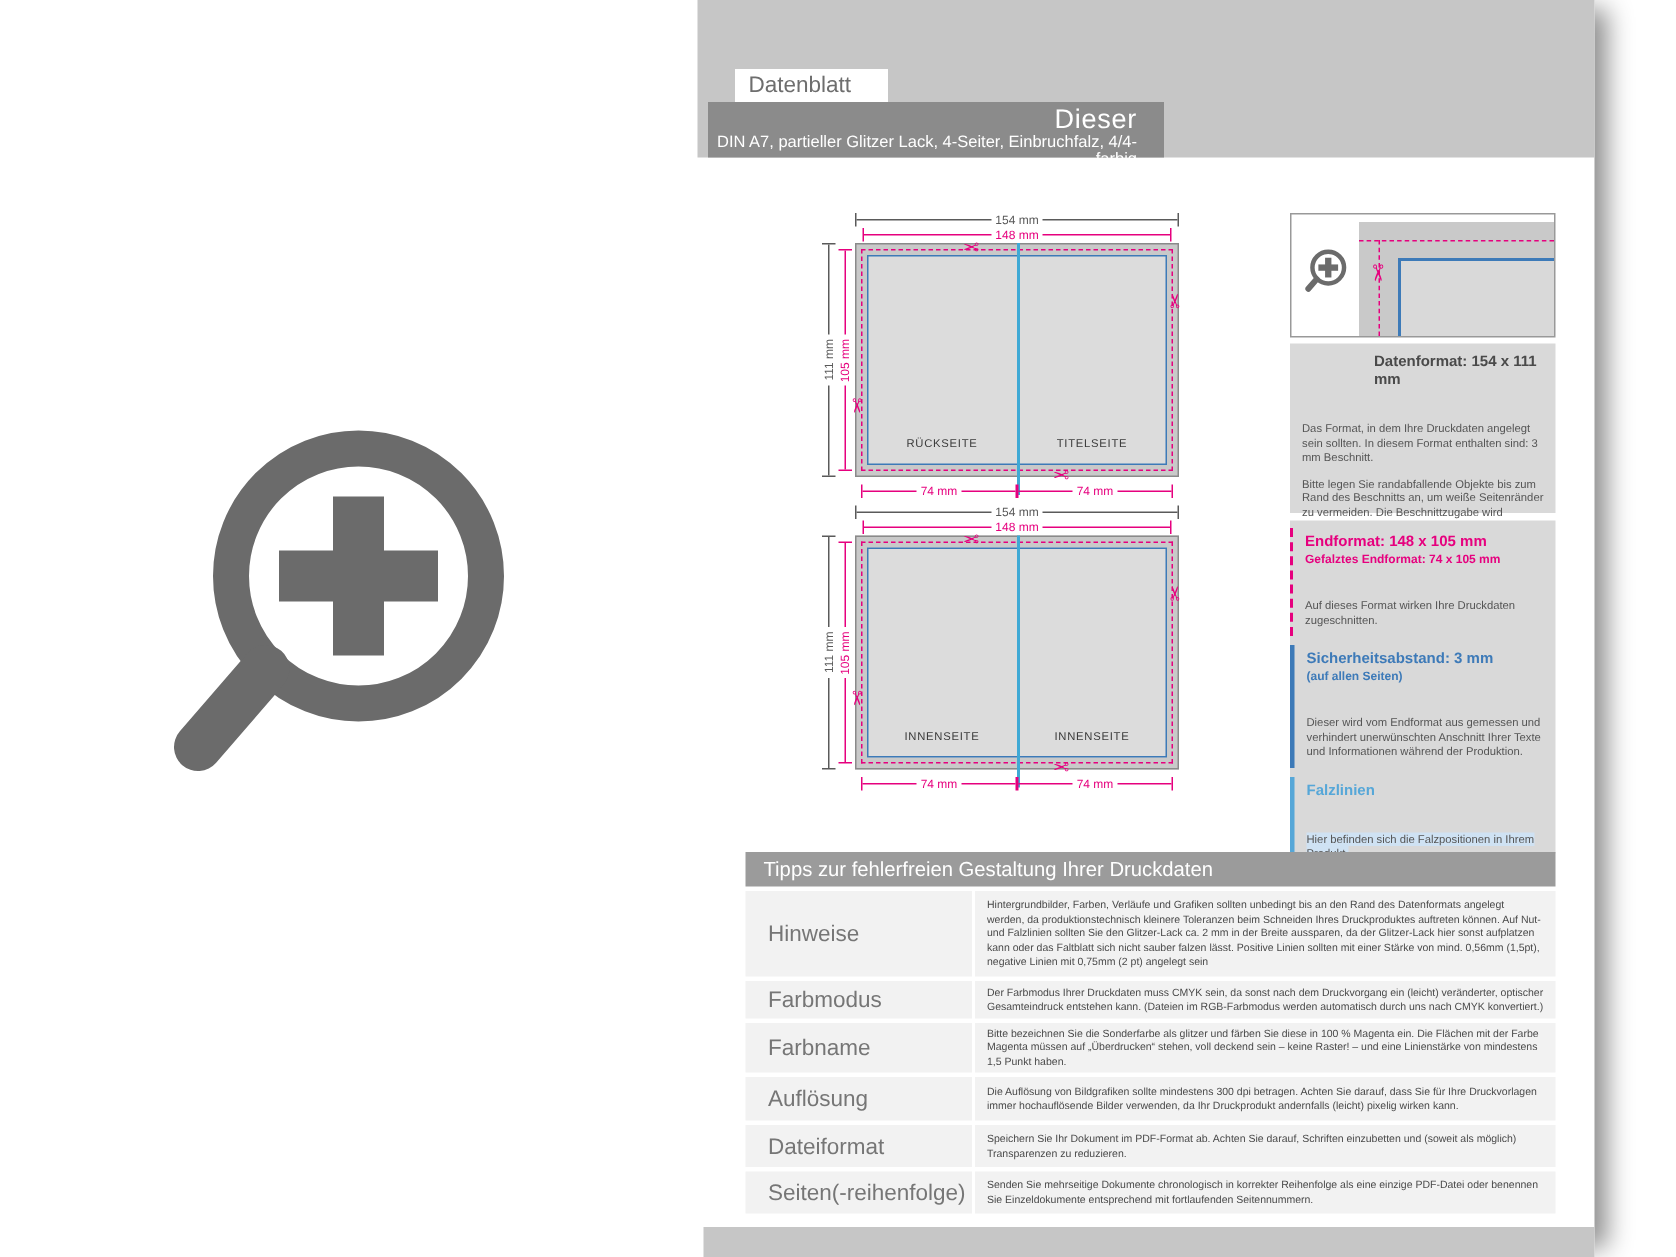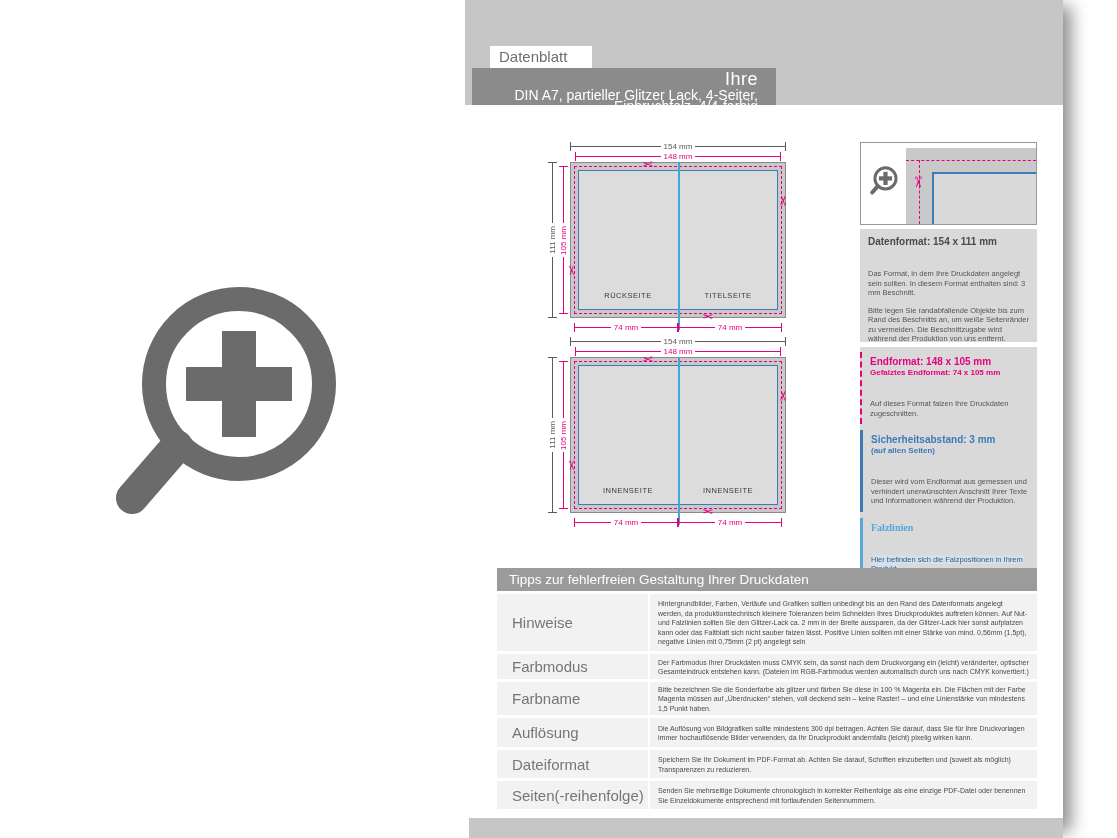--- a/index.html
+++ b/index.html
@@ -14,21 +14,21 @@
 
   
   .sheet{position:absolute;left:465px;top:0;width:598px;height:838px;background:#fff;
          box-shadow:14px 0 16px -6px rgba(0,0,0,.45);}
   .top-band{position:absolute;left:465px;top:0;width:598px;height:105px;background:var(--panel-gray);}
   .tab{position:absolute;left:490px;top:46px;width:102px;height:22px;background:#fff;
        color:#6e6e6e;font-size:15px;line-height:22px;padding-left:9px;}
   .header-dark{position:absolute;left:472px;top:68px;width:304px;height:37px;background:var(--header-gray);
        color:#fff;text-align:right;padding-right:18px;}
   .header-dark .title{font-size:18px;line-height:22px;letter-spacing:.5px;}
-  .header-dark .subtitle{font-size:14px;line-height:11px;}
+  .header-dark .subtitle{font-size:11px;line-height:11px;}
   .bottom-strip{position:absolute;left:469px;top:818px;width:594px;height:20px;background:var(--panel-gray);}
 
   
   .big-magnifier{position:absolute;left:108px;top:276px;}
 
   
   .dimh{position:absolute;display:flex;align-items:center;height:9px;text-align:center;}
   .dimh .tick{width:1px;height:9px;background:currentColor;}
   .dimh .line{flex:1;height:1px;background:currentColor;}
   .dimv{position:absolute;display:flex;flex-direction:column;align-items:center;width:9px;}
@@ -58,21 +58,21 @@
 
   
   .info-box{position:absolute;left:860px;width:177px;background:var(--box-gray);padding:7px 8px;}
   .info-title{font-size:10px;font-weight:bold;line-height:12px;}
   .info-sub{font-size:8px;font-weight:bold;line-height:10px;}
   .info-body{font-size:7.5px;line-height:9.5px;color:#555;margin-top:21px;}
   .sec{padding:4px 8px 6px 8px;margin-bottom:6px;}
   .sec-endformat{border-left:2px dashed var(--magenta);}
   .sec-sicherheit{border-left:3px solid var(--safety-blue);}
   .sec-falz{border-left:3px solid var(--falz-blue);margin-bottom:0;}
-  .t-dark{color:#4a4a4a;} .t-mag{color:var(--magenta);} .t-blue{color:var(--safety-blue);} .t-falz{color:var(--falz-blue);font-family:Liberation Serif, serif;}
+  .t-dark{color:#4a4a4a;margin-left:48px;} .t-mag{color:var(--magenta);} .t-blue{color:var(--safety-blue);} .t-falz{color:var(--falz-blue);}
   .hl{background:var(--highlight-blue);display:inline;}
 
   
   .tips-header{position:absolute;left:497px;top:568px;width:540px;height:23px;background:var(--table-header-gray);
       color:#fff;font-size:13.5px;line-height:23px;padding-left:12px;}
   .trow{position:absolute;left:497px;width:540px;display:flex;}
   .tlabel{width:151px;background:var(--row-gray);color:#767676;font-size:15px;display:flex;align-items:center;padding-left:15px;flex-shrink:0;}
   .tgap{width:2px;background:#fff;flex-shrink:0;}
   .tbody{flex:1;background:var(--row-gray);font-size:7px;line-height:9.5px;color:#4a4a4a;padding:5px 8px 4px 8px;display:flex;align-items:center;}
 </style>
@@ -91,21 +91,21 @@
       <rect x="114" y="55" width="34" height="106"></rect>
     </g>
   </svg>
 
   <div class="sheet"></div>
   <div class="top-band"></div>
   <div class="tab">
     <span>Datenblatt</span>
   </div>
   <div class="header-dark">
-    <div class="title">Ihre</div>
+    <div class="title">Dieser</div>
     <div class="subtitle">DIN A7, partieller Glitzer Lack, 4-Seiter, Einbruchfalz, 4/4-farbig</div>
   </div>
 
   <div class="diagram" style="top:142px">
     <div class="dimh c-dark" style="left:30px;top:0;width:216px">
       <i class="tick"></i>
         <i class="line"></i>
         <span class="dlbl">154 mm</span>
         <i class="line"></i>
         <i class="tick"></i>
@@ -233,21 +233,21 @@
   <div class="info-box" style="top:229px;height:113px">
     <div class="info-title t-dark">Datenformat: 154 x 111 mm</div>
     <div class="info-body">Das Format, in dem Ihre Druckdaten angelegt sein sollten. In diesem Format enthalten sind: 3 mm Beschnitt.</div>
     <div class="info-body" style="margin-top:8px">Bitte legen Sie randabfallende Objekte bis zum Rand des Beschnitts an, um weiße Seitenränder zu vermeiden. Die Beschnittzugabe wird während der Produktion von uns entfernt.</div>
   </div>
 
   <div class="info-box" style="top:347px;height:222px;padding:0;">
     <div class="sec sec-endformat" style="margin-top:5px">
       <div class="info-title t-mag">Endformat: 148 x 105 mm</div>
       <div class="info-sub t-mag">Gefalztes Endformat: 74 x 105 mm</div>
-      <div class="info-body">Auf dieses Format falzen Ihre Druckdaten zugeschnitten.</div>
+      <div class="info-body">Auf dieses Format wirken Ihre Druckdaten zugeschnitten.</div>
     </div>
     <div class="sec sec-sicherheit">
       <div class="info-title t-blue">Sicherheitsabstand: 3 mm</div>
       <div class="info-sub t-blue">(auf allen Seiten)</div>
       <div class="info-body">Dieser wird vom Endformat aus gemessen und verhindert unerwünschten Anschnitt Ihrer Texte und Informationen während der Produktion.</div>
     </div>
     <div class="sec sec-falz">
       <div class="info-title t-falz">Falzlinien</div>
       <div class="info-body"><span class="hl">Hier befinden sich die Falzpositionen in Ihrem Produkt.</span></div>
     </div>

